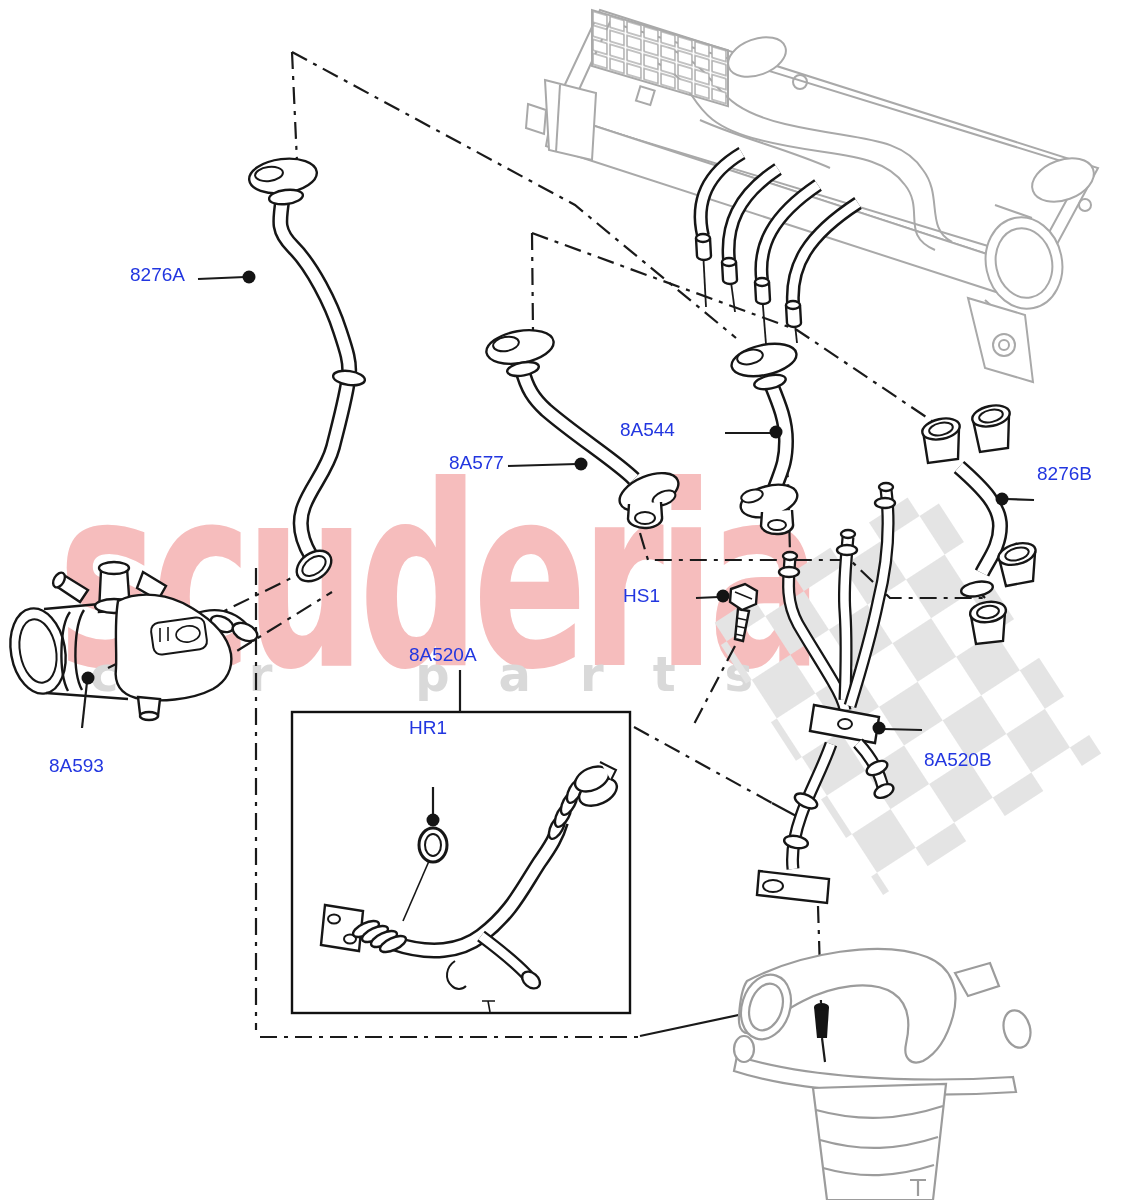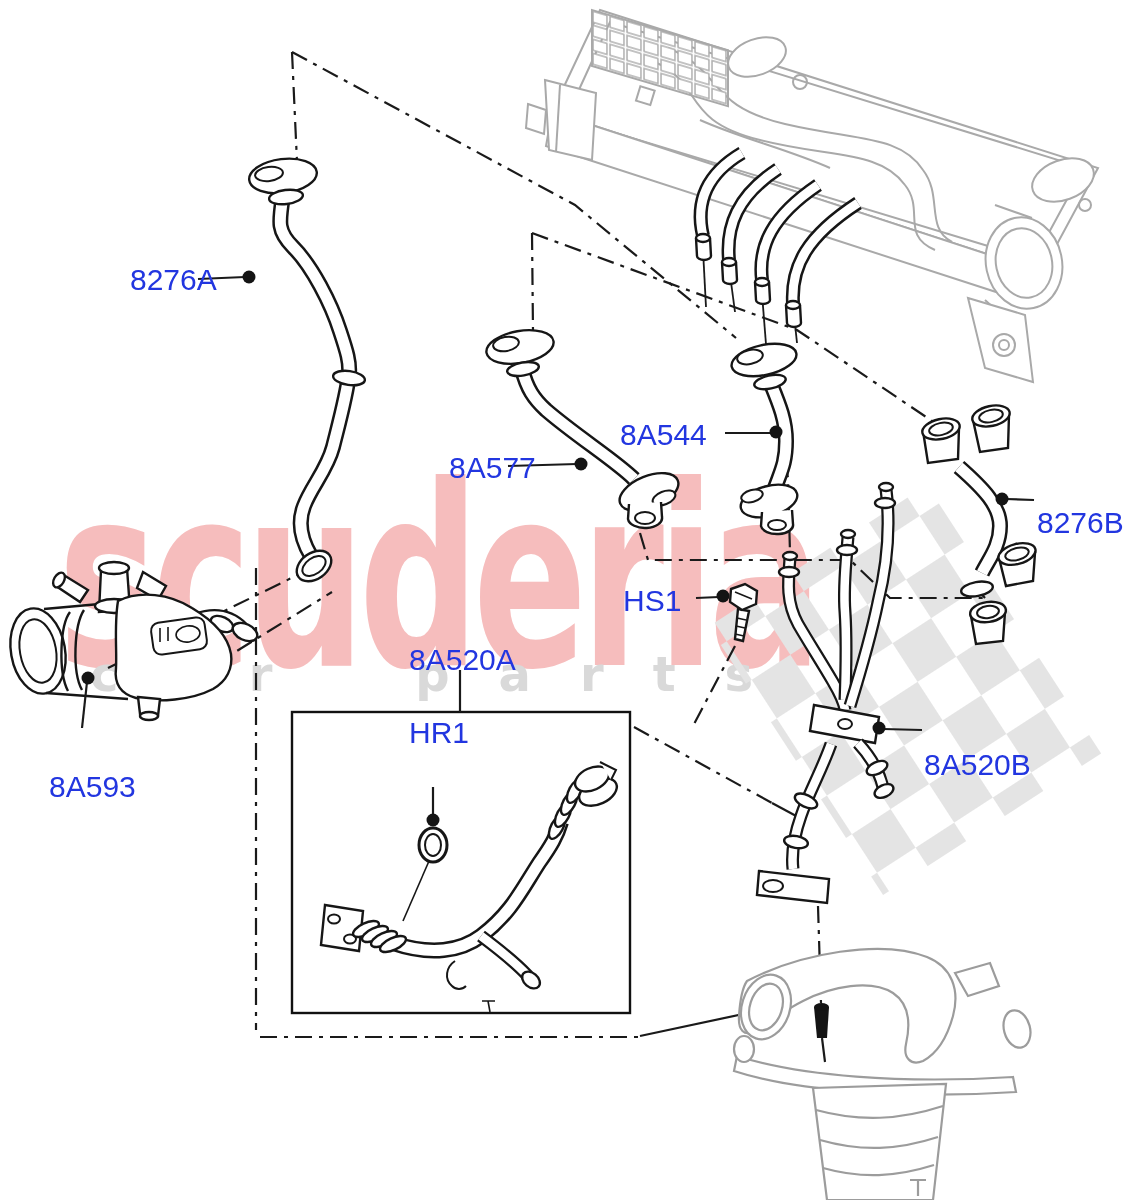--- a/index.html
+++ b/index.html
@@ -31,21 +31,21 @@
   .pO{stroke:#161616;stroke-width:14;fill:none;}
   .pI{stroke:#fff;stroke-width:9;fill:none;}
   .shape{fill:#fff;stroke:#161616;stroke-width:2.4;}
   .shapeThin{fill:#fff;stroke:#161616;stroke-width:2;}
   .thin{stroke:#161616;stroke-width:1.6;fill:none;}
   .lineB{stroke:#161616;stroke-width:2.4;fill:none;}
   .ringO{fill:#fff;stroke:#161616;stroke-width:3;}
   .ringI{fill:none;stroke:#161616;stroke-width:2;}
   .boxRect{fill:#fff;stroke:#111;stroke-width:2.4;}
   
-  .callout{position:absolute;z-index:2;font-size:30px;line-height:1;
+  .callout{position:absolute;z-index:2;font-size:19px;line-height:1;
     color:var(--callout-color,#2236e0);white-space:nowrap;}
 </style>
 </head>
 <body>
 
 <div class="stage">
 
   <div class="wm-brand">scuderia</div>
   <div class="wm-tagline">car parts</div>
 
@@ -325,19 +325,19 @@
       <path class="lead" d="M82,728 L87,682"></path>
         <circle class="dot" cx="88" cy="678" r="6.5"></circle>
       <path class="lead" d="M433,787 L433,816"></path>
         <circle class="dot" cx="433" cy="820" r="6.5"></circle>
     </g>
   </svg>
 
   <div class="callout" style="left:130px;top:265px">8276A</div>
   <div class="callout" style="left:449px;top:453px">8A577</div>
   <div class="callout" style="left:620px;top:420px">8A544</div>
-  <div class="callout" style="left:1037px;top:508px">8276B</div>
+  <div class="callout" style="left:1037px;top:464px">8276B</div>
   <div class="callout" style="left:623px;top:586px">HS1</div>
   <div class="callout" style="left:409px;top:645px">8A520A</div>
   <div class="callout" style="left:924px;top:750px">8A520B</div>
-  <div class="callout" style="left:49px;top:772px">8A593</div>
+  <div class="callout" style="left:49px;top:756px">8A593</div>
   <div class="callout" style="left:409px;top:718px">HR1</div>
 </div>
 
 </body></html>

